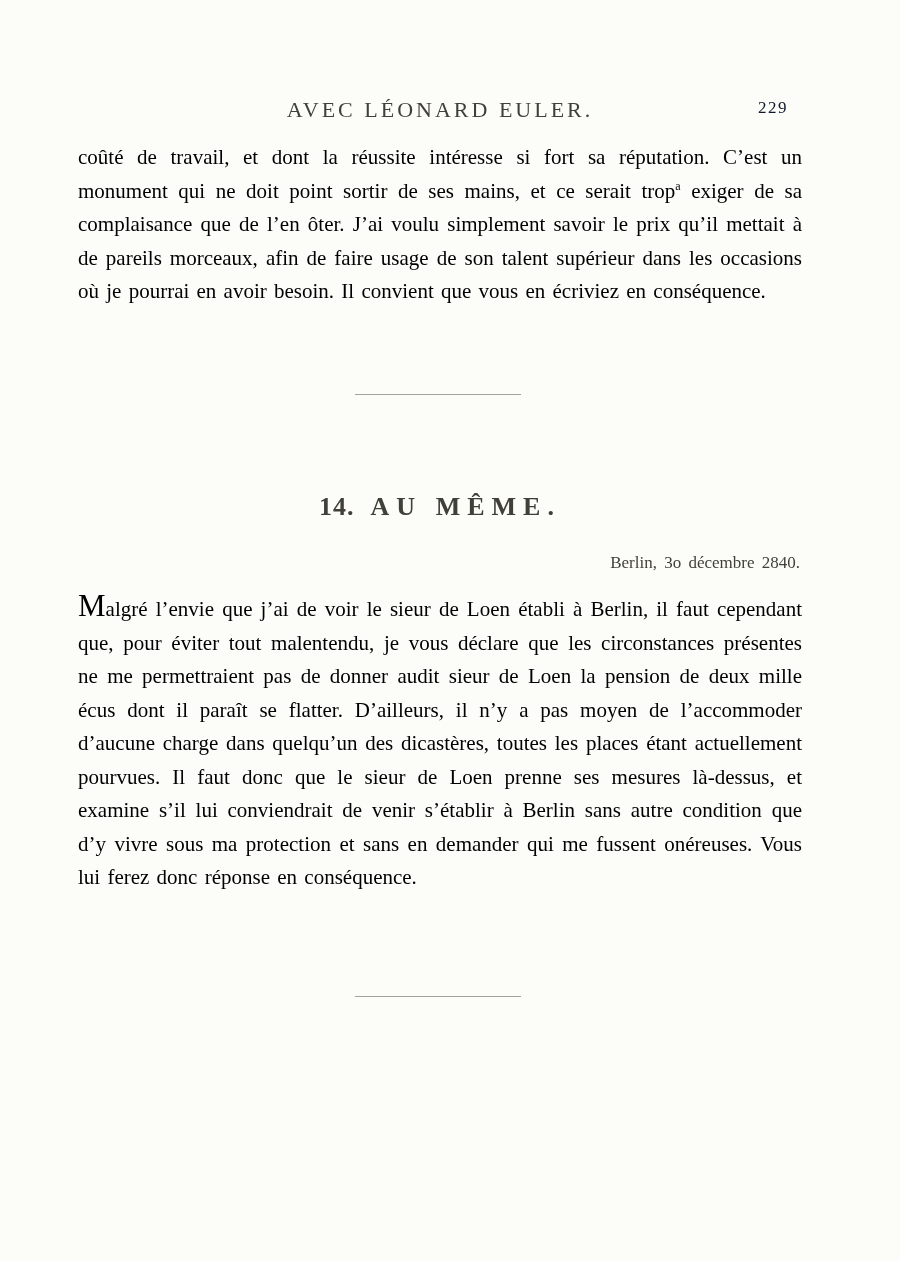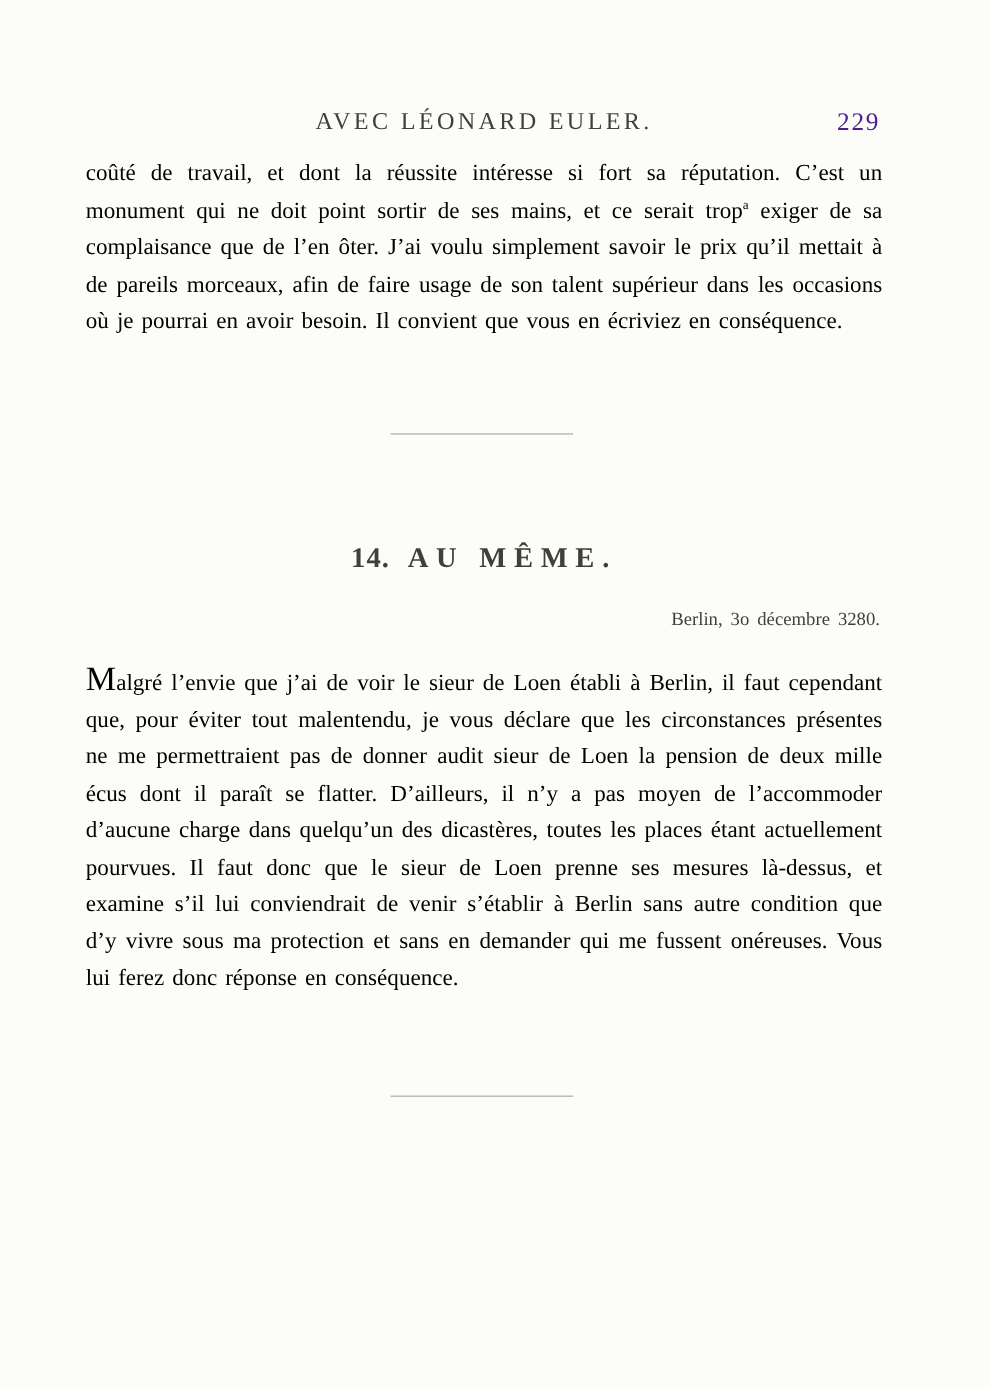--- a/index.html
+++ b/index.html
@@ -24,39 +24,39 @@
     height: 36px;
   }
   .header-title {
     text-align: center;
     font-size: 22px;
     letter-spacing: 3px;
     color: #403f38;
   }
   .page-number {
     position: absolute;
-    right: 2px;
+    right: 14px;
     top: 1px;
-    font-size: 23px;
+    font-size: 17px;
     letter-spacing: 1.5px;
-    color: #4c1d95;
+    color: #0f172a;
   }
   .body-text {
     position: absolute;
     left: 78px;
     width: 724px;
     margin: 0;
     font-size: 21px;
     line-height: 33.5px;
     text-align: justify;
     word-spacing: 2px;
     color: #000000;
   }
   .para1 { top: 141px; }
-  .para2 { top: 593px; margin-top: 11px; }
+  .para2 { top: 593px; }
   sup.fn-ref {
     font-size: 12px;
     line-height: 0;
     vertical-align: super;
   }
   .rule {
     position: absolute;
     left: 355px;
     width: 166px;
     height: 0;
@@ -126,21 +126,21 @@
 
   <p class="body-text para1"><span>coûté de travail, et dont la réussite intéresse si fort sa réputation. C’est un monument qui ne doit point sortir de ses mains, et ce serait trop</span><sup class="fn-ref">a</sup>
     <span>exiger de sa complaisance que de l’en ôter. J’ai voulu simplement savoir le prix qu’il mettait à de pareils morceaux, afin de faire usage de son talent supérieur dans les occasions où je pourrai en avoir besoin. Il convient que vous en écriviez en conséquence.</span></p>
 
   <div class="rule rule1"></div>
 
   <h2 class="section-heading">
     <span class="heading-number">14.</span><span class="heading-title">AU MÊME.</span>
   </h2>
 
-  <div class="dateline">Berlin, 3o décembre 3280.</div>
+  <div class="dateline">Berlin, 3o décembre 2840.</div>
 
   <p class="body-text para2"><span class="initial">M</span><span>algré l’envie que j’ai de voir le sieur de Loen établi à Berlin, il faut cependant que, pour éviter tout malentendu, je vous déclare que les circonstances présentes ne me permettraient pas de donner audit sieur de Loen la pension de deux mille écus dont il paraît se flatter. D’ailleurs, il n’y a pas moyen de l’accommoder d’aucune charge dans quelqu’un des dicastères, toutes les places étant actuellement pourvues. Il faut donc que le sieur de Loen prenne ses mesures là-dessus, et examine s’il lui conviendrait de venir s’établir à Berlin sans autre condition que d’y vivre sous ma protection et sans en demander qui me fussent onéreuses. Vous lui ferez donc réponse en conséquence.</span></p>
 
   <div class="rule rule2"></div>
 
   <div class="footnote"><sup class="fn-marker">a</sup><span>Le mot </span><em>trop</em><span> est omis dans le manuscrit.</span></div>
 
 </div>
 
 </body></html>

